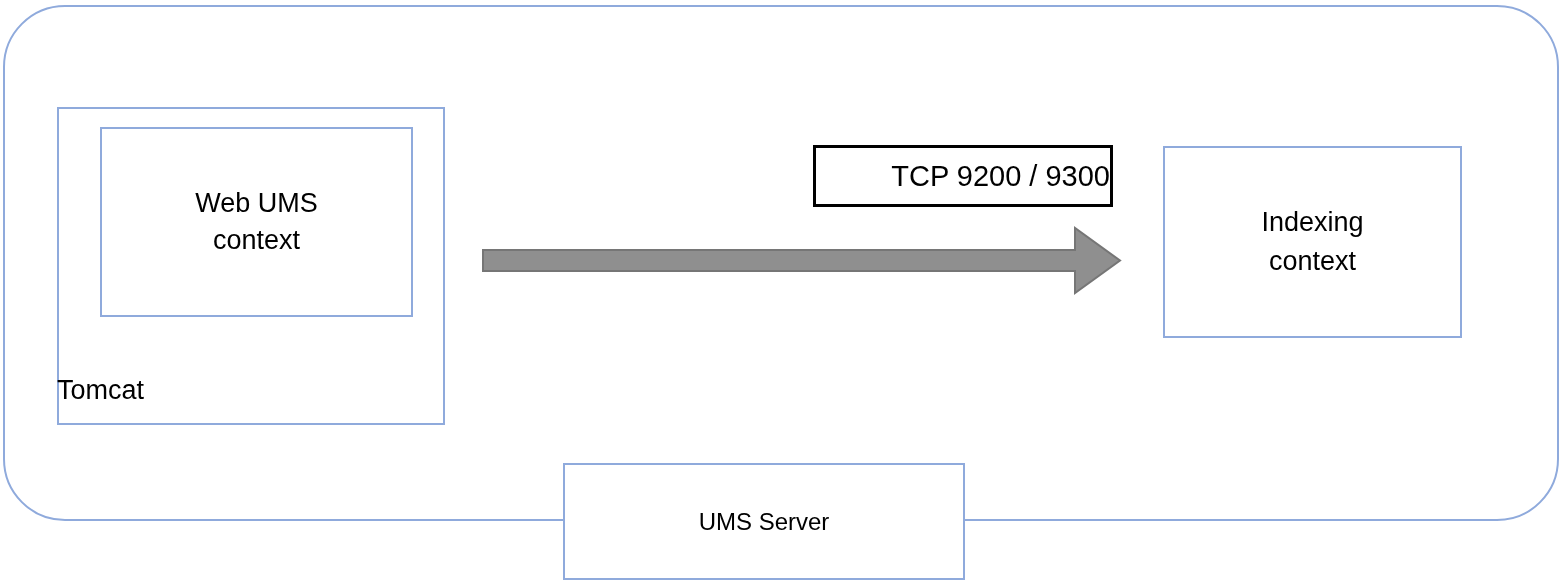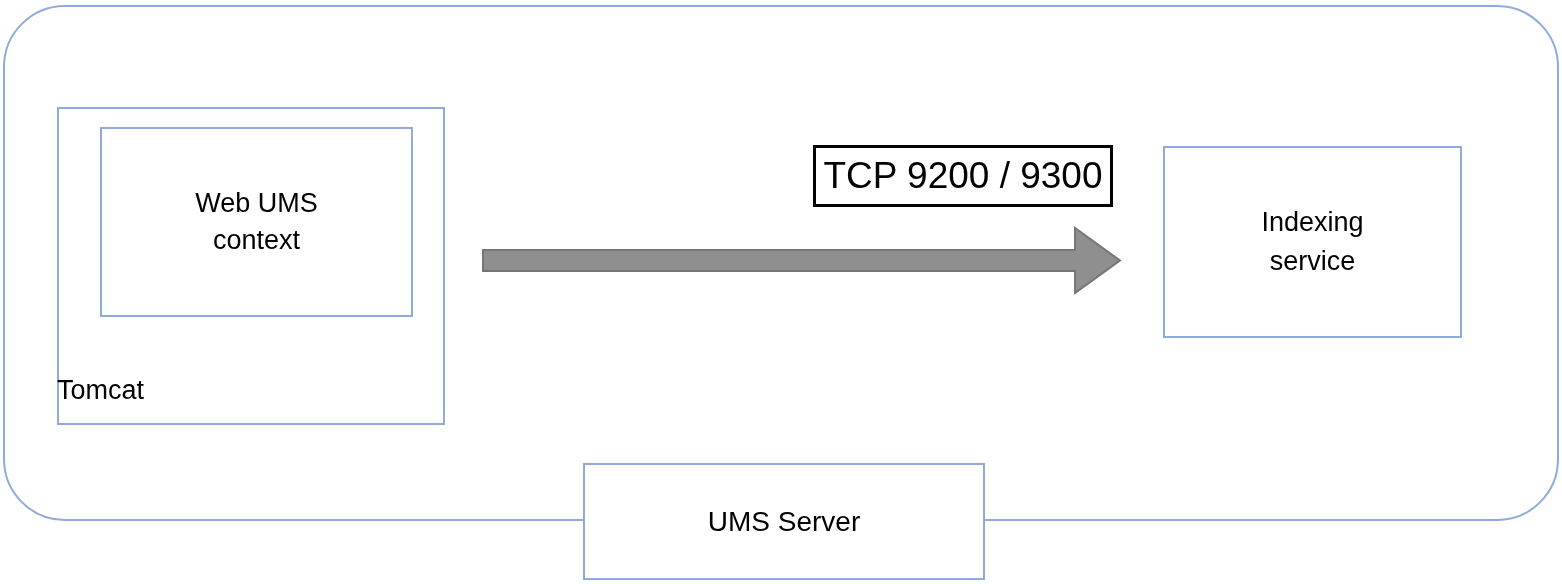--- a/index.html
+++ b/index.html
@@ -81,40 +81,39 @@
   
   .tcp-label-box {
     left: 813px;
     top: 145px;
     width: 294px;
     height: 56px;
     border: 3px solid #000000;
     background: #ffffff;
     display: flex;
     align-items: center;
-    justify-content: center;
-    font-size: 37px;
+    justify-content: flex-end;
+    font-size: 29px;
   }
 
   
   .arrow-svg {
     left: 480px;
     top: 220px;
     width: 645px;
     height: 80px;
   }
 
   
   .ums-server-box {
     left: 563px;
     top: 463px;
     width: 398px;
     height: 113px;
-    font-size: 28px;
-    margin-left: 20px;
+    font-size: 24px;
   }
 </style>
 </head>
 <body>
 
 <div class="abs outer-container"></div>
 
 <div class="abs node-box tomcat-box"></div>
 
 <div class="abs node-box web-ums-box">
@@ -125,18 +124,18 @@
 
 <svg class="abs arrow-svg" viewBox="0 0 645 80" xmlns="http://www.w3.org/2000/svg" aria-hidden="true">
   <polygon points="3,30 595,30 595,8 640,40.5 595,73 595,51 3,51" fill="#8F8F8F" stroke="#767676" stroke-width="2" stroke-linejoin="miter"></polygon>
 </svg>
 
 <div class="abs tcp-label-box">
   <span>TCP 9200 / 9300</span>
 </div>
 
 <div class="abs node-box indexing-box">
-  <span class="node-label">Indexing service</span>
+  <span class="node-label">Indexing context</span>
 </div>
 
 <div class="abs node-box ums-server-box">
   <span>UMS Server</span>
 </div>
 
 </body></html>

